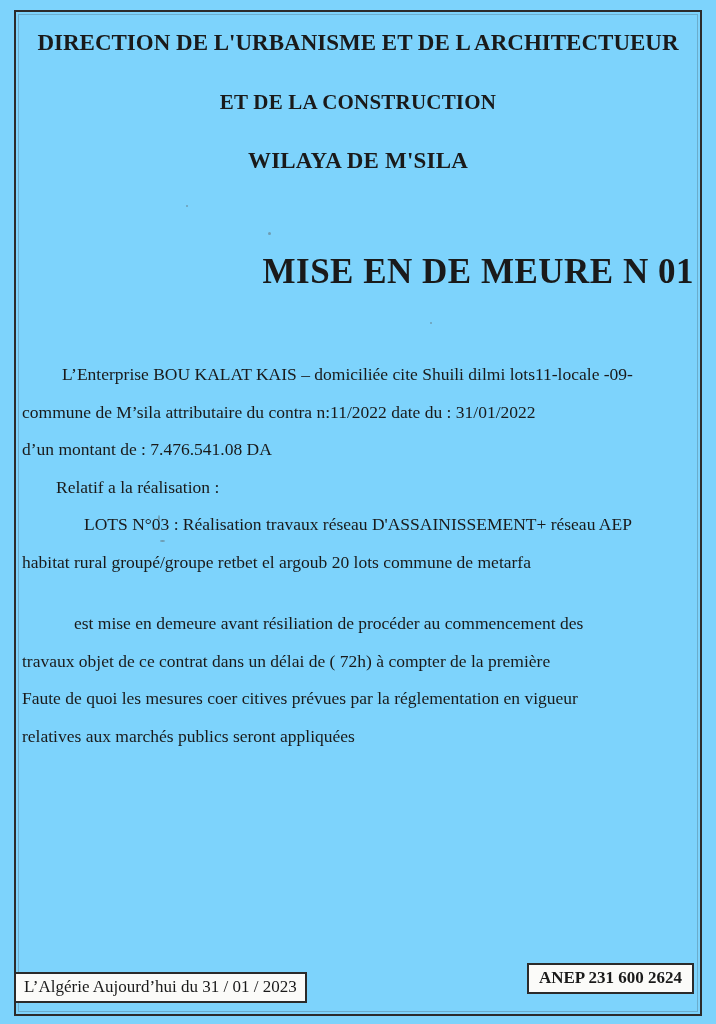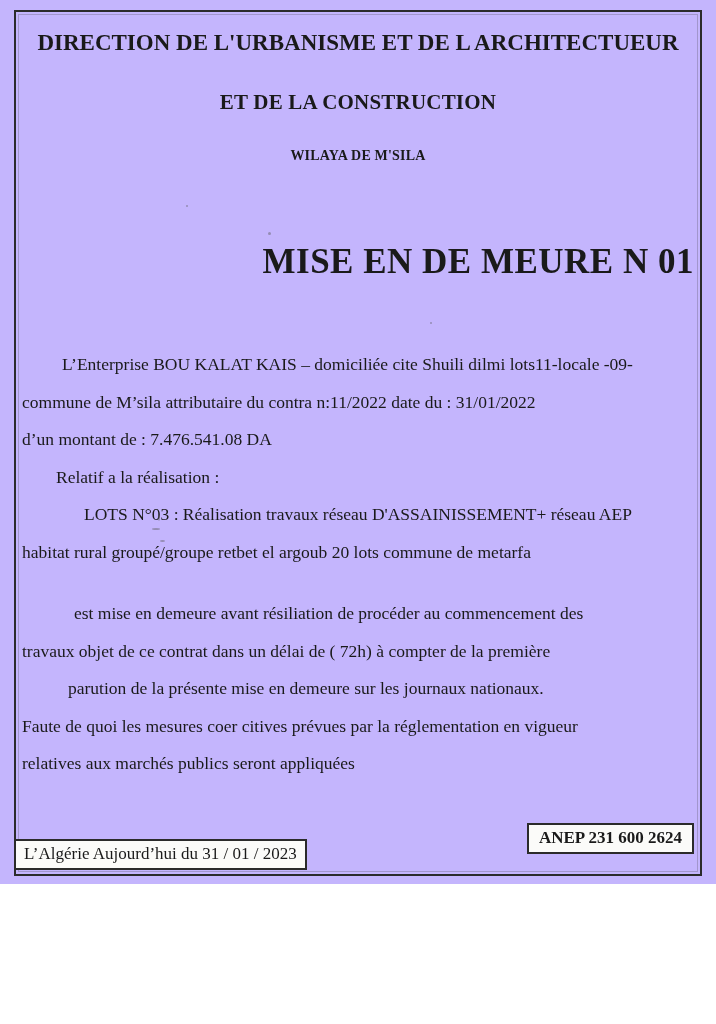--- a/index.html
+++ b/index.html
@@ -10,22 +10,22 @@
   body {
     width: 716px;
     height: 1024px;
     font-family: "Liberation Serif", serif;
     color: #1a1a1a;
     overflow: hidden;
   }
   .page {
     position: relative;
     width: 716px;
-    height: 884px;
-    background: #c4b5fd;
+    height: 1024px;
+    background: #7dd3fc;
     box-sizing: border-box;
   }
   
   .frame {
     position: absolute;
     left: 14px;
     top: 10px;
     right: 14px;
     bottom: 8px;
     border: 2px solid #2b2b2b;
@@ -54,21 +54,21 @@
   .head-1 {
     font-size: 23px;
     margin-top: 14px;
     letter-spacing: 0px;
   }
   .head-2 {
     font-size: 21px;
     margin-top: 34px;
   }
   .head-3 {
-    font-size: 14px;
+    font-size: 23px;
     margin-top: 33px;
   }
 
   .title {
     text-align: right;
     font-weight: bold;
     font-size: 35px;
     margin-top: 78px;
     letter-spacing: 0.5px;
   }
@@ -99,21 +99,21 @@
   .footer {
     position: absolute;
     left: 0;
     right: 0;
     bottom: 0;
     height: 30px;
   }
   .footer-left {
     position: absolute;
     left: -8px;
-    bottom: 0;
+    bottom: 7px;
     border: 2px solid #2b2b2b;
     padding: 3px 8px 4px 8px;
     font-size: 17px;
     background: #fbfbf9;
     white-space: nowrap;
   }
   .footer-right {
     position: absolute;
     right: 0px;
     bottom: 16px;
@@ -160,21 +160,20 @@
       </div>
 
       <div class="para gap-block">
         <span class="ln ind-3">LOTS N°03 : Réalisation travaux   réseau D'ASSAINISSEMENT+ réseau AEP</span>
         <span class="ln ind-0">habitat rural groupé/groupe retbet el argoub 20 lots commune de metarfa</span>
       </div>
 
       <div class="para gap-block2">
         <span class="ln ind-4">est mise en demeure avant résiliation de procéder au commencement des</span>
         <span class="ln ind-0">travaux objet de ce contrat  dans un délai de ( 72h) à compter de la première</span>
-        <span class="ln ind-5">parution  de la présente mise en demeure sur les journaux nationaux.</span>
       </div>
 
       <div class="para">
         <span class="ln ind-0">Faute de quoi les mesures coer citives prévues par la réglementation en vigueur</span>
         <span class="ln ind-0">relatives aux marchés publics seront appliquées</span>
       </div>
 
     </div>
 
     <div class="footer">

